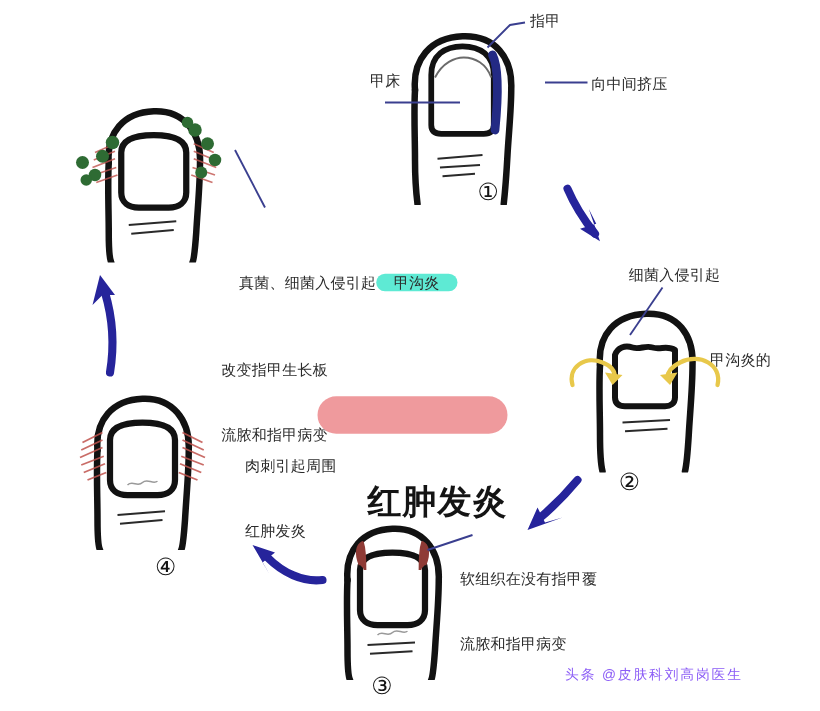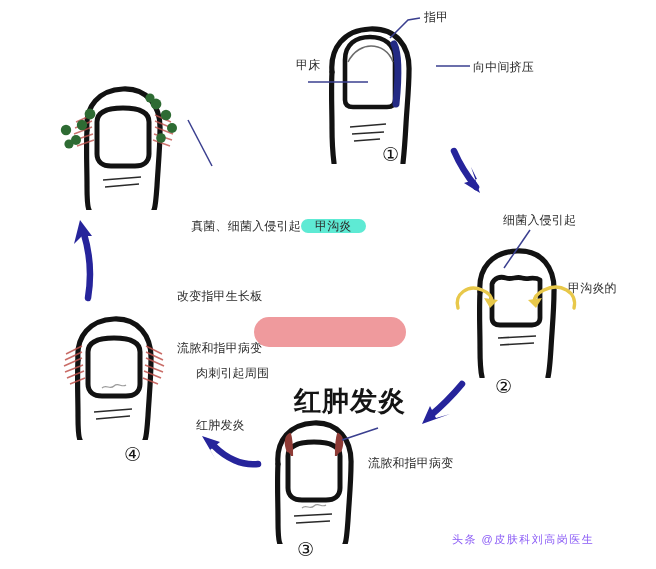--- a/index.html
+++ b/index.html
@@ -138,20 +138,21 @@
     <path d="M36 104 L74 102" fill="none" stroke="#2a2a2a" stroke-width="1.6"></path>
     <path d="M38 111 L72 109" fill="none" stroke="#2a2a2a" stroke-width="1.6"></path>
   </svg>
 </div>
 
 <svg class="svgwrap" style="left:340px;top:424px;width:40px;height:20px;" width="40" height="20" viewBox="0 0 40 20">
   <path d="M2 16 L38 4" fill="none" stroke="#3a3f8f" stroke-width="1.5"></path>
 </svg>
 
 <div class="lbl" style="left:368px;top:420px;">
+  <div>软组织在没有指甲覆</div>
   <div>流脓和指甲病变</div>
   <div>
     
   </div>
 </div>
 <div class="num" style="left:297px;top:538px;">③</div>
 
 <svg class="svgwrap" style="left:182px;top:428px;width:82px;height:48px;" width="82" height="48" viewBox="0 0 82 48">
   <path d="M76 36 C60 38 44 30 32 18" fill="none" stroke="#26249b" stroke-width="6.5" stroke-linecap="round"></path>
   <path d="M20 8 L38 14 L28 22 L34 32 Z" fill="#26249b"></path>

